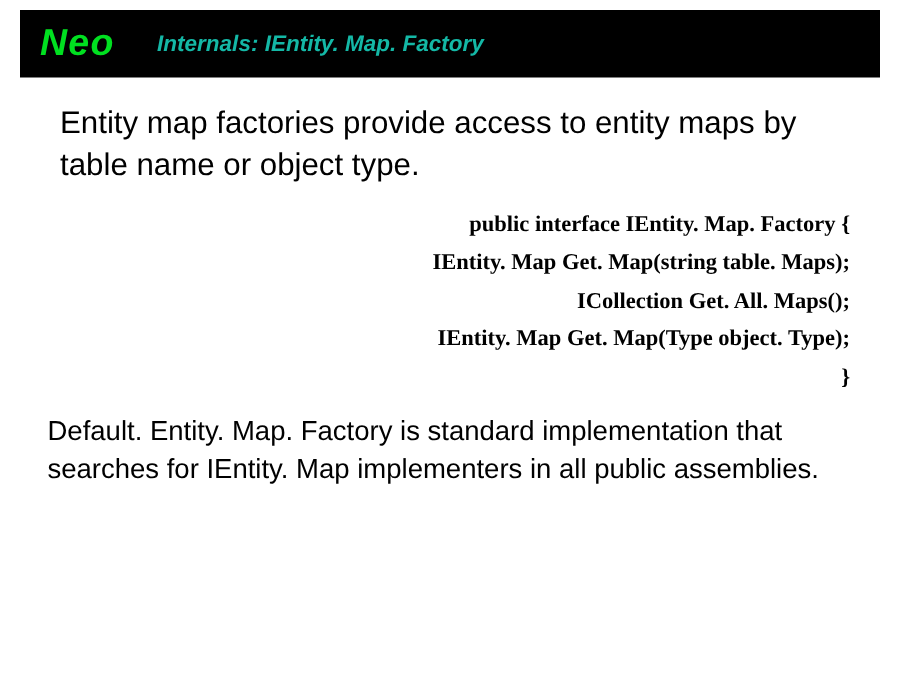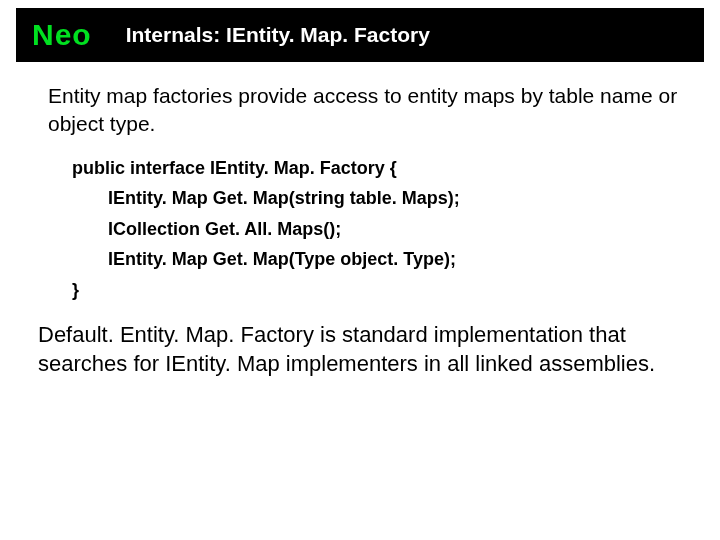--- a/index.html
+++ b/index.html
@@ -1,23 +1,23 @@
 <!DOCTYPE html>
 <html><head>
 <meta charset="utf-8">
 <style>
   * { margin: 0; padding: 0; box-sizing: border-box; }
   html, body { width: 720px; height: 540px; background: #fff; font-family: Verdana, Geneva, sans-serif; }
   .slide { width: 720px; height: 540px; position: relative; }
-  .title-bar { position: absolute; top: 8px; left: 16px; right: 16px; height: 54px; background: #000; display: flex; align-items: center; }
+  .title-bar { position: absolute; top: 8px; left: 16px; right: 16px; height: 54px; background: #000; display: flex; align-items: center; font-style: italic; }
   .logo { color: #00e020; font-weight: bold; font-size: 30px; letter-spacing: 1px; padding: 0 16px; font-family: Verdana, Geneva, sans-serif; }
-  .title-text { color: #ffffff; font-weight: bold; font-size: 21px; padding-left: 18px; font-family: Verdana, Geneva, sans-serif; }
+  .title-text { color: #14b8a6; font-weight: bold; font-size: 18px; padding-left: 18px; font-family: Verdana, Geneva, sans-serif; }
   .body { position: absolute; top: 82px; left: 48px; right: 40px; }
-  .para { font-size: 21px; line-height: 1.35; color: #000; font-family: Verdana, Arial, sans-serif; margin-bottom: 14px; }
-  .code-block { font-family: Liberation Sans, sans-serif; font-size: 18px; font-weight: bold; color: #000; line-height: 1.7; margin-left: 24px; margin-bottom: 14px; }
+  .para { font-size: 25px; line-height: 1.35; color: #000; font-family: Verdana, Arial, sans-serif; margin-bottom: 14px; }
+  .code-block { font-family: Liberation Serif, serif; font-size: 18px; font-weight: bold; color: #000; line-height: 1.7; margin-left: 24px; margin-bottom: 14px; text-align: right; }
   .code-line-indent { padding-left: 36px; }
   .para2 { font-size: 22px; line-height: 1.35; color: #000; font-family: Verdana, Arial, sans-serif; margin-top: 4px; margin-left: -10px; }
 </style>
 </head>
 <body>
 <div class="slide">
 
   <div class="title-bar">
     <span class="logo">Neo</span>
     <span class="title-text">Internals: IEntity. Map. Factory</span>
@@ -27,16 +27,16 @@
     <p class="para">Entity map factories provide access to entity maps by table name or object type.</p>
 
     <div class="code-block">
       <div>public interface IEntity. Map. Factory {</div>
       <div class="code-line-indent">IEntity. Map Get. Map(string table. Maps);</div>
       <div class="code-line-indent">ICollection Get. All. Maps();</div>
       <div class="code-line-indent">IEntity. Map Get. Map(Type object. Type);</div>
       <div>}</div>
     </div>
 
-    <p class="para2">Default. Entity. Map. Factory is standard implementation that searches for IEntity. Map implementers in all linked assemblies.</p>
+    <p class="para2">Default. Entity. Map. Factory is standard implementation that searches for IEntity. Map implementers in all public assemblies.</p>
   </div>
 
 </div>
 
 </body></html>

